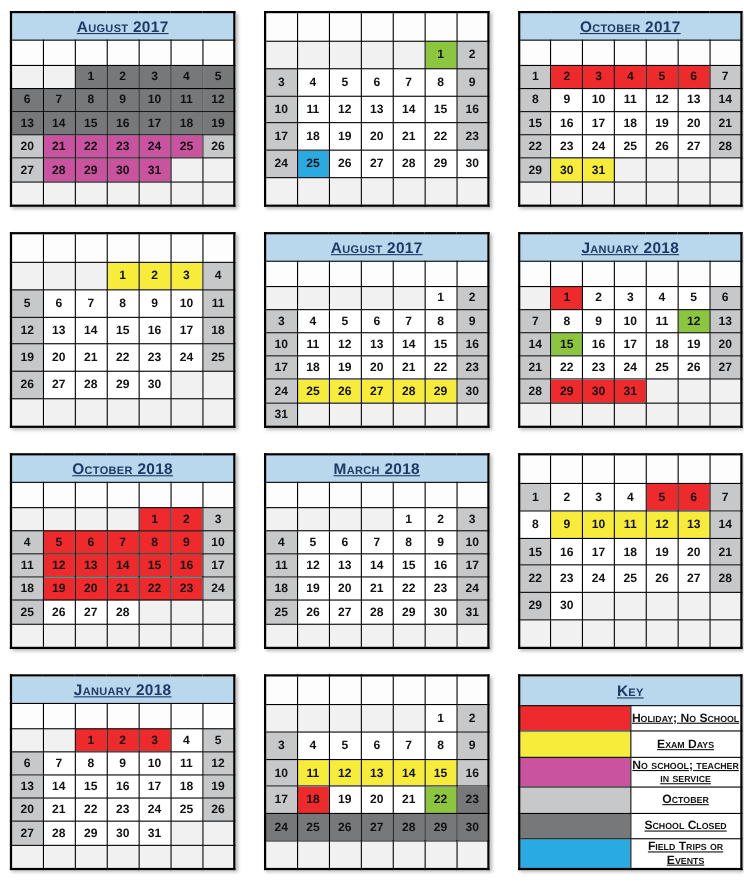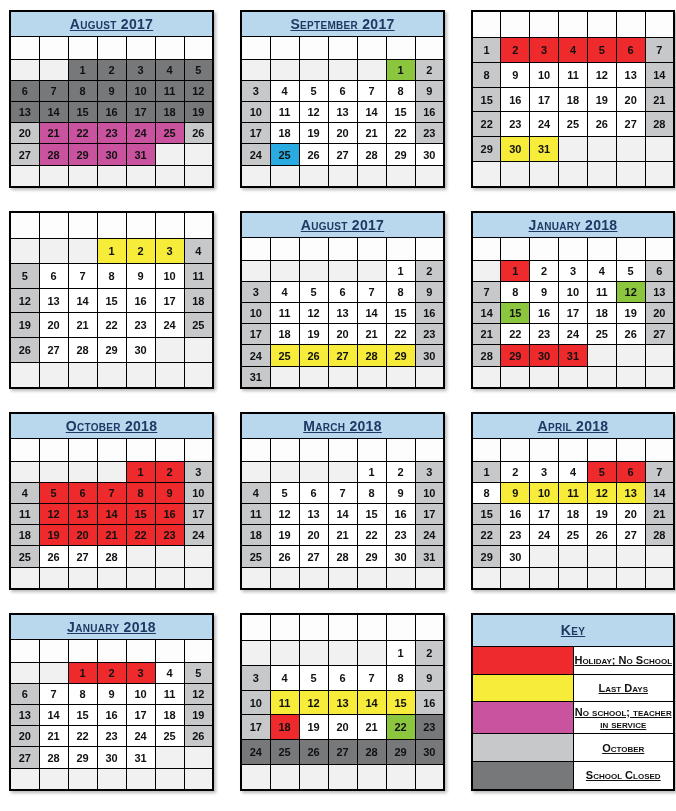--- a/index.html
+++ b/index.html
@@ -137,23 +137,20 @@
           <td class="day" style="background:#f1f1f2"></td>
           <td class="day" style="background:#f1f1f2"></td>
           <td class="day" style="background:#f1f1f2"></td>
           <td class="day" style="background:#f1f1f2"></td>
         </tr>
       </tbody>
     </table>
     <table class="cal">
       <tbody>
         <tr>
-          <td class="cal-title" colspan="7"><span>September 2017</span></td>
-        </tr>
-        <tr>
           <td class="dow"></td>
           <td class="dow"></td>
           <td class="dow"></td>
           <td class="dow"></td>
           <td class="dow"></td>
           <td class="dow"></td>
           <td class="dow"></td>
         </tr>
         <tr>
           <td class="day" style="background:#f1f1f2"></td>
@@ -207,20 +204,23 @@
           <td class="day" style="background:#f1f1f2"></td>
           <td class="day" style="background:#f1f1f2"></td>
           <td class="day" style="background:#f1f1f2"></td>
           <td class="day" style="background:#f1f1f2"></td>
         </tr>
       </tbody>
     </table>
     <table class="cal">
       <tbody>
         <tr>
+          <td class="cal-title" colspan="7"><span>October 2017</span></td>
+        </tr>
+        <tr>
           <td class="dow"></td>
           <td class="dow"></td>
           <td class="dow"></td>
           <td class="dow"></td>
           <td class="dow"></td>
           <td class="dow"></td>
           <td class="dow"></td>
         </tr>
         <tr>
           <td class="day" style="background:#c7c8ca">1</td>
@@ -621,23 +621,20 @@
           <td class="day" style="background:#f1f1f2"></td>
           <td class="day" style="background:#f1f1f2"></td>
           <td class="day" style="background:#f1f1f2"></td>
           <td class="day" style="background:#f1f1f2"></td>
         </tr>
       </tbody>
     </table>
     <table class="cal">
       <tbody>
         <tr>
-          <td class="cal-title" colspan="7"><span>April 2018</span></td>
-        </tr>
-        <tr>
           <td class="dow"></td>
           <td class="dow"></td>
           <td class="dow"></td>
           <td class="dow"></td>
           <td class="dow"></td>
           <td class="dow"></td>
           <td class="dow"></td>
         </tr>
         <tr>
           <td class="day" style="background:#c7c8ca">1</td>
@@ -836,29 +833,33 @@
       <tbody>
         <tr>
           <td class="cal-title" colspan="2"><span>Key</span></td>
         </tr>
         <tr>
           <td class="key-swatch" style="background:#ee2a2c">&nbsp;</td>
           <td class="key-label"><span>Holiday; No School</span></td>
         </tr>
         <tr>
           <td class="key-swatch" style="background:#f7ec3a">&nbsp;</td>
-          <td class="key-label"><span>Last Days</span></td>
+          <td class="key-label"><span>Exam Days</span></td>
         </tr>
         <tr>
           <td class="key-swatch" style="background:#c9539e">&nbsp;</td>
           <td class="key-label"><span>No school; teacher in service</span></td>
         </tr>
         <tr>
           <td class="key-swatch" style="background:#c7c8ca">&nbsp;</td>
           <td class="key-label"><span>October</span></td>
         </tr>
         <tr>
           <td class="key-swatch" style="background:#77787a">&nbsp;</td>
           <td class="key-label"><span>School Closed</span></td>
+        </tr>
+        <tr>
+          <td class="key-swatch" style="background:#29abe2">&nbsp;</td>
+          <td class="key-label"><span>Field Trips or Events</span></td>
         </tr>
       </tbody>
     </table>
   </div>
 
 </body></html>

